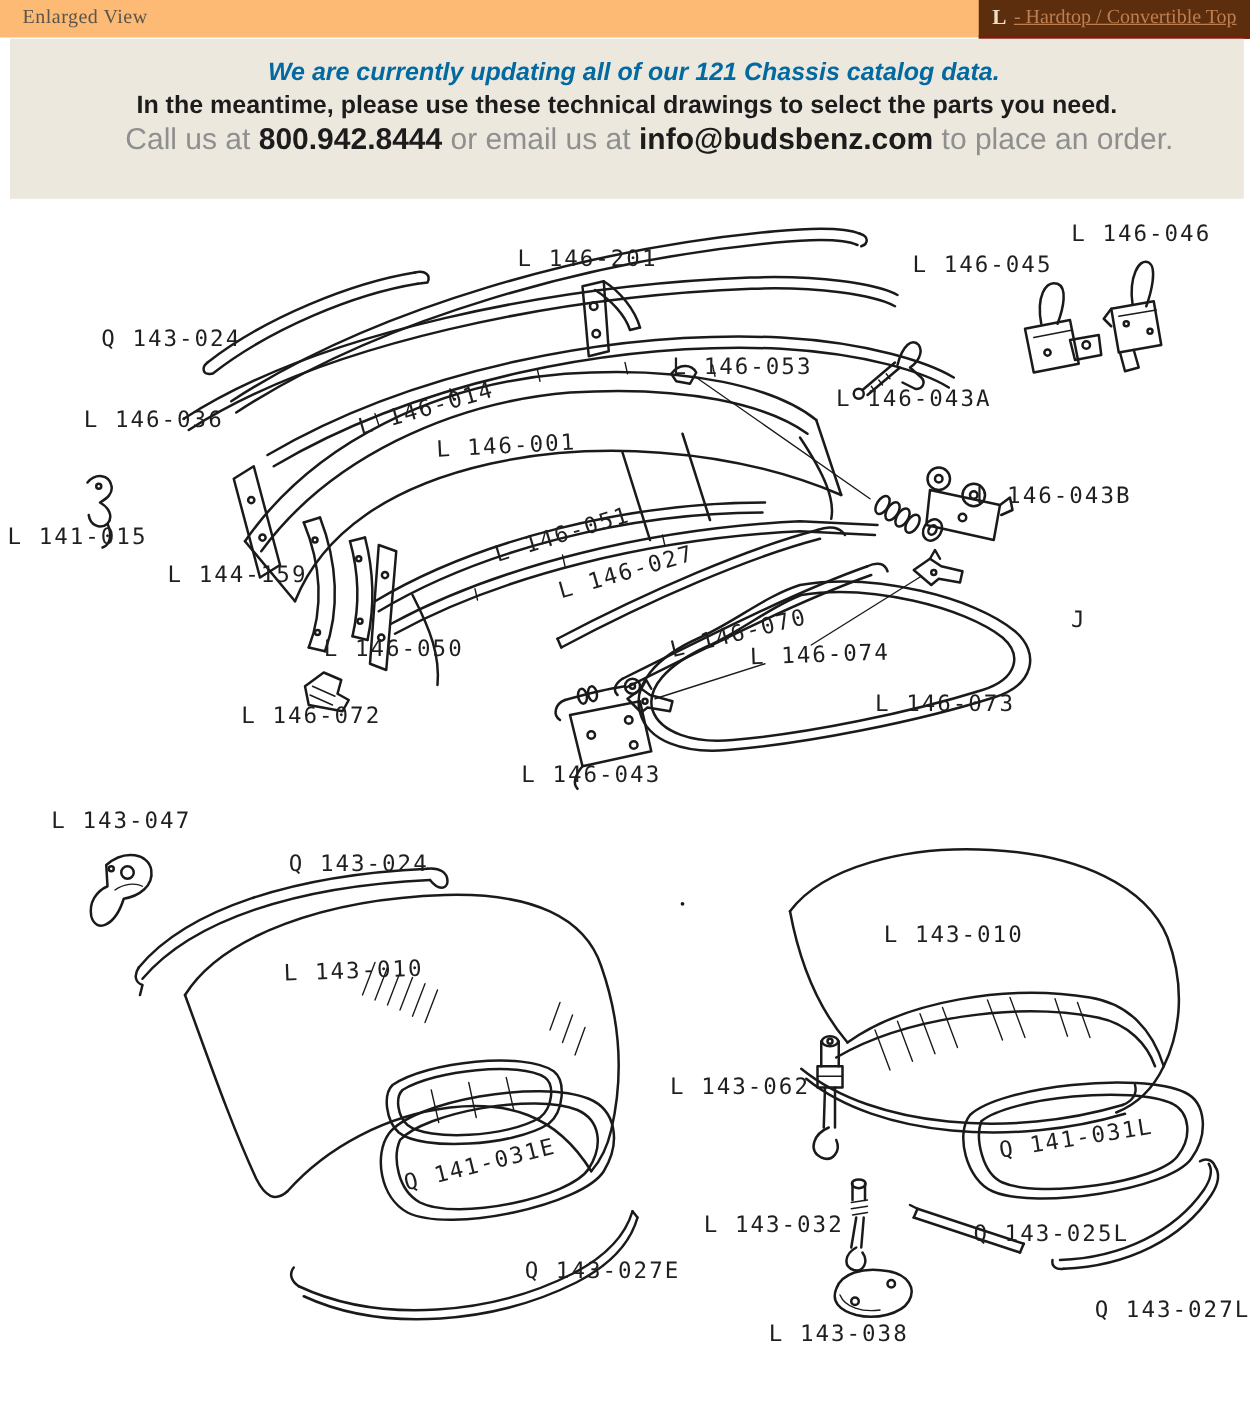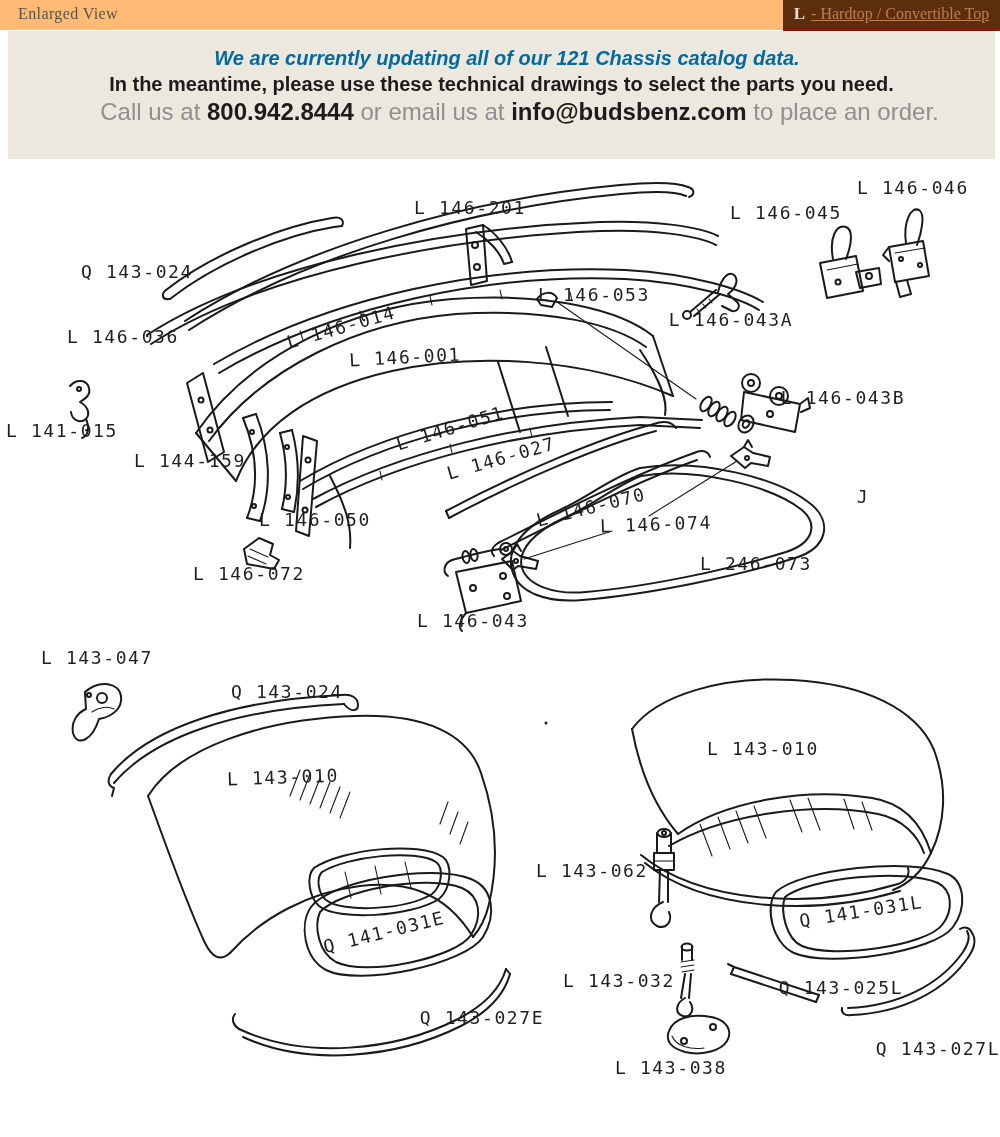--- a/index.html
+++ b/index.html
@@ -286,21 +286,21 @@
       <div class="part-label" style="left: 341px; top: 327px; transform: translate(-50%, -50%) rotate(-16deg);">L 146-014</div>
       <div class="part-label" style="left: 405px; top: 357px; transform: translate(-50%, -50%) rotate(-3deg);">L 146-001</div>
       <div class="part-label" style="left: 62px; top: 430px; transform: translate(-50%, -50%) rotate(0deg);">L 141-015</div>
       <div class="part-label" style="left: 450px; top: 428px; transform: translate(-50%, -50%) rotate(-17deg);">L 146-051</div>
       <div class="part-label" style="left: 801px; top: 397px; transform: translate(-50%, -50%) rotate(0deg); margin-left: 42px;">L 146-043B</div>
       <div class="part-label" style="left: 190px; top: 460px; transform: translate(-50%, -50%) rotate(0deg);">L 144-159</div>
       <div class="part-label" style="left: 501px; top: 458px; transform: translate(-50%, -50%) rotate(-16deg);">L 146-027</div>
       <div class="part-label" style="left: 591px; top: 507px; transform: translate(-50%, -50%) rotate(-14deg);">L 146-070</div>
       <div class="part-label" style="left: 656px; top: 524px; transform: translate(-50%, -50%) rotate(-2deg);">L 146-074</div>
       <div class="part-label" style="left: 315px; top: 519px; transform: translate(-50%, -50%) rotate(0deg);">L 146-050</div>
-      <div class="part-label" style="left: 756px; top: 563px; transform: translate(-50%, -50%) rotate(0deg);">L 246-073</div>
+      <div class="part-label" style="left: 756px; top: 563px; transform: translate(-50%, -50%) rotate(0deg);">L 146-073</div>
       <div class="part-label" style="left: 249px; top: 573px; transform: translate(-50%, -50%) rotate(0deg);">L 146-072</div>
       <div class="part-label" style="left: 473px; top: 620px; transform: translate(-50%, -50%) rotate(0deg);">L 146-043</div>
       <div class="part-label" style="left: 863px; top: 496px; transform: translate(-50%, -50%) rotate(0deg);">J</div>
       <div class="part-label" style="left: 97px; top: 657px; transform: translate(-50%, -50%) rotate(0deg);">L 143-047</div>
       <div class="part-label" style="left: 287px; top: 691px; transform: translate(-50%, -50%) rotate(0deg);">Q 143-024</div>
       <div class="part-label" style="left: 283px; top: 777px; transform: translate(-50%, -50%) rotate(-2deg);">L 143-010</div>
       <div class="part-label" style="left: 384px; top: 932px; transform: translate(-50%, -50%) rotate(-14deg);">Q 141-031E</div>
       <div class="part-label" style="left: 482px; top: 1017px; transform: translate(-50%, -50%) rotate(0deg);">Q 143-027E</div>
       <div class="part-label" style="left: 763px; top: 748px; transform: translate(-50%, -50%) rotate(0deg);">L 143-010</div>
       <div class="part-label" style="left: 592px; top: 870px; transform: translate(-50%, -50%) rotate(0deg);">L 143-062</div>

